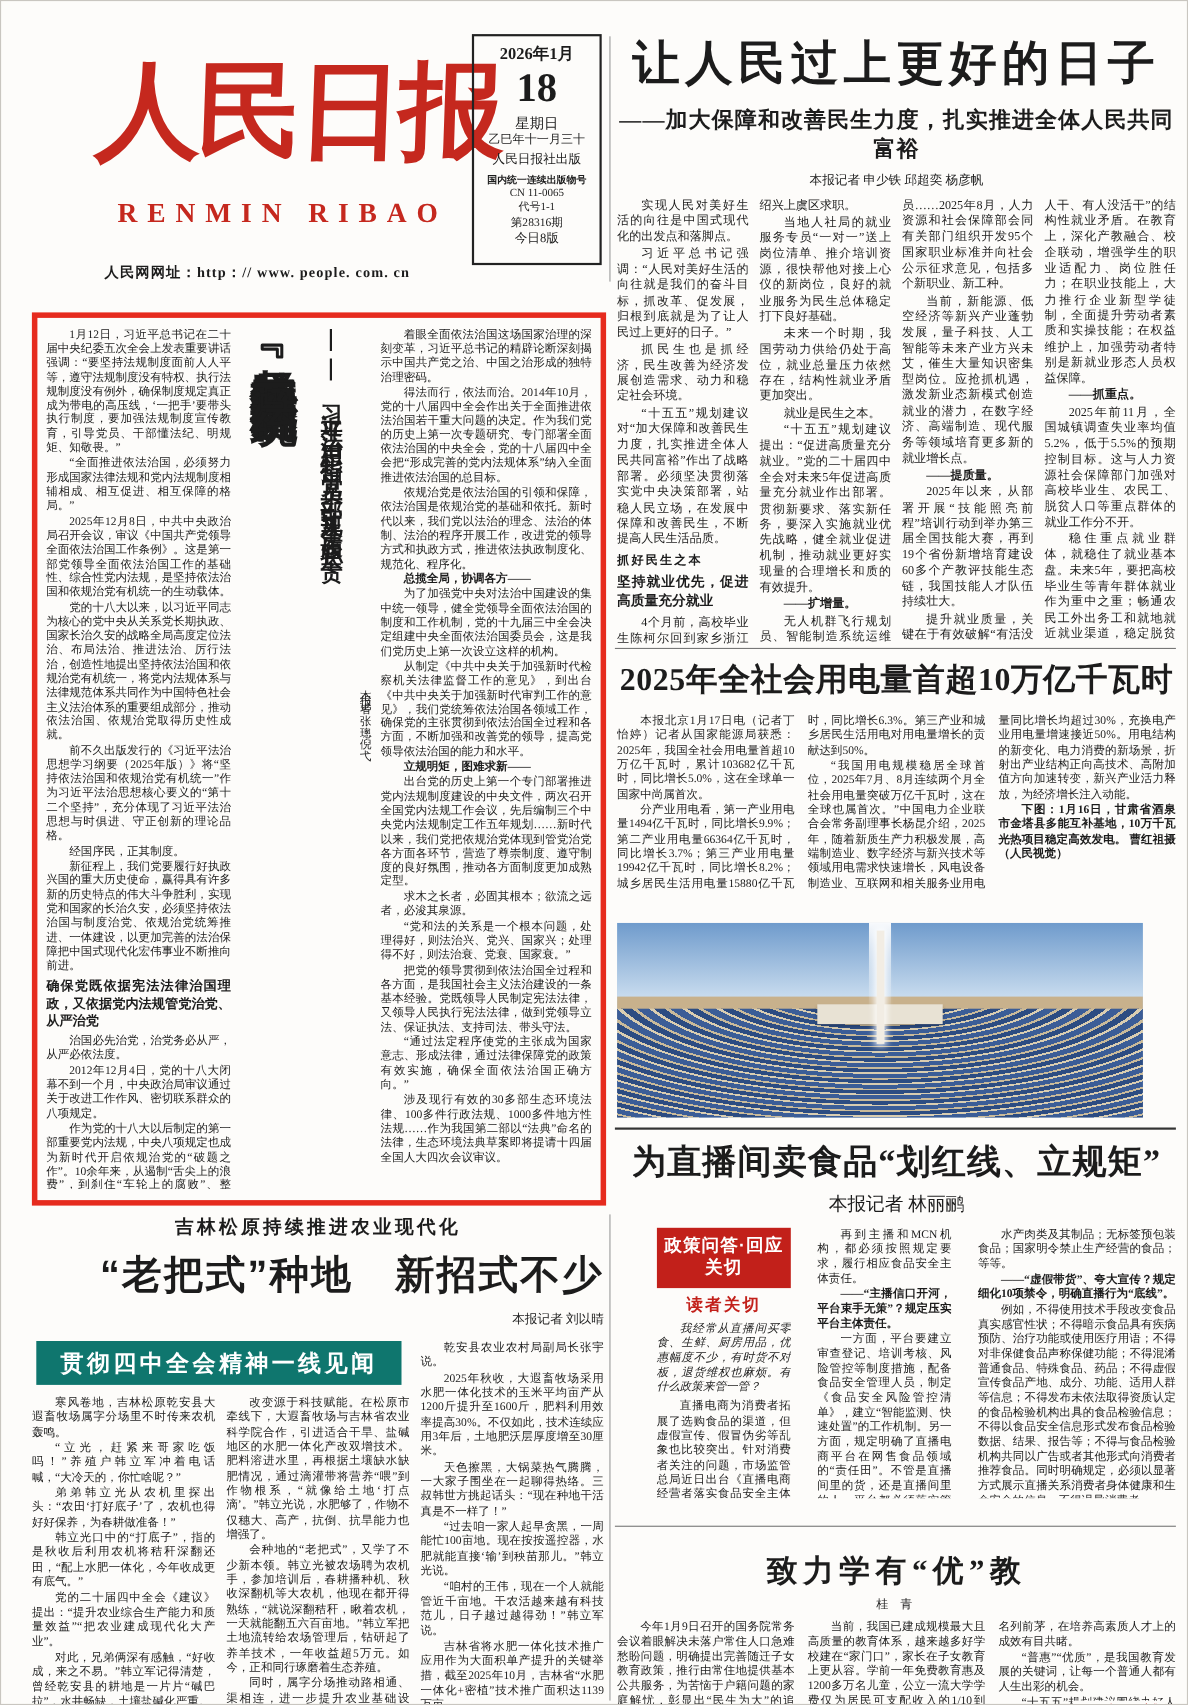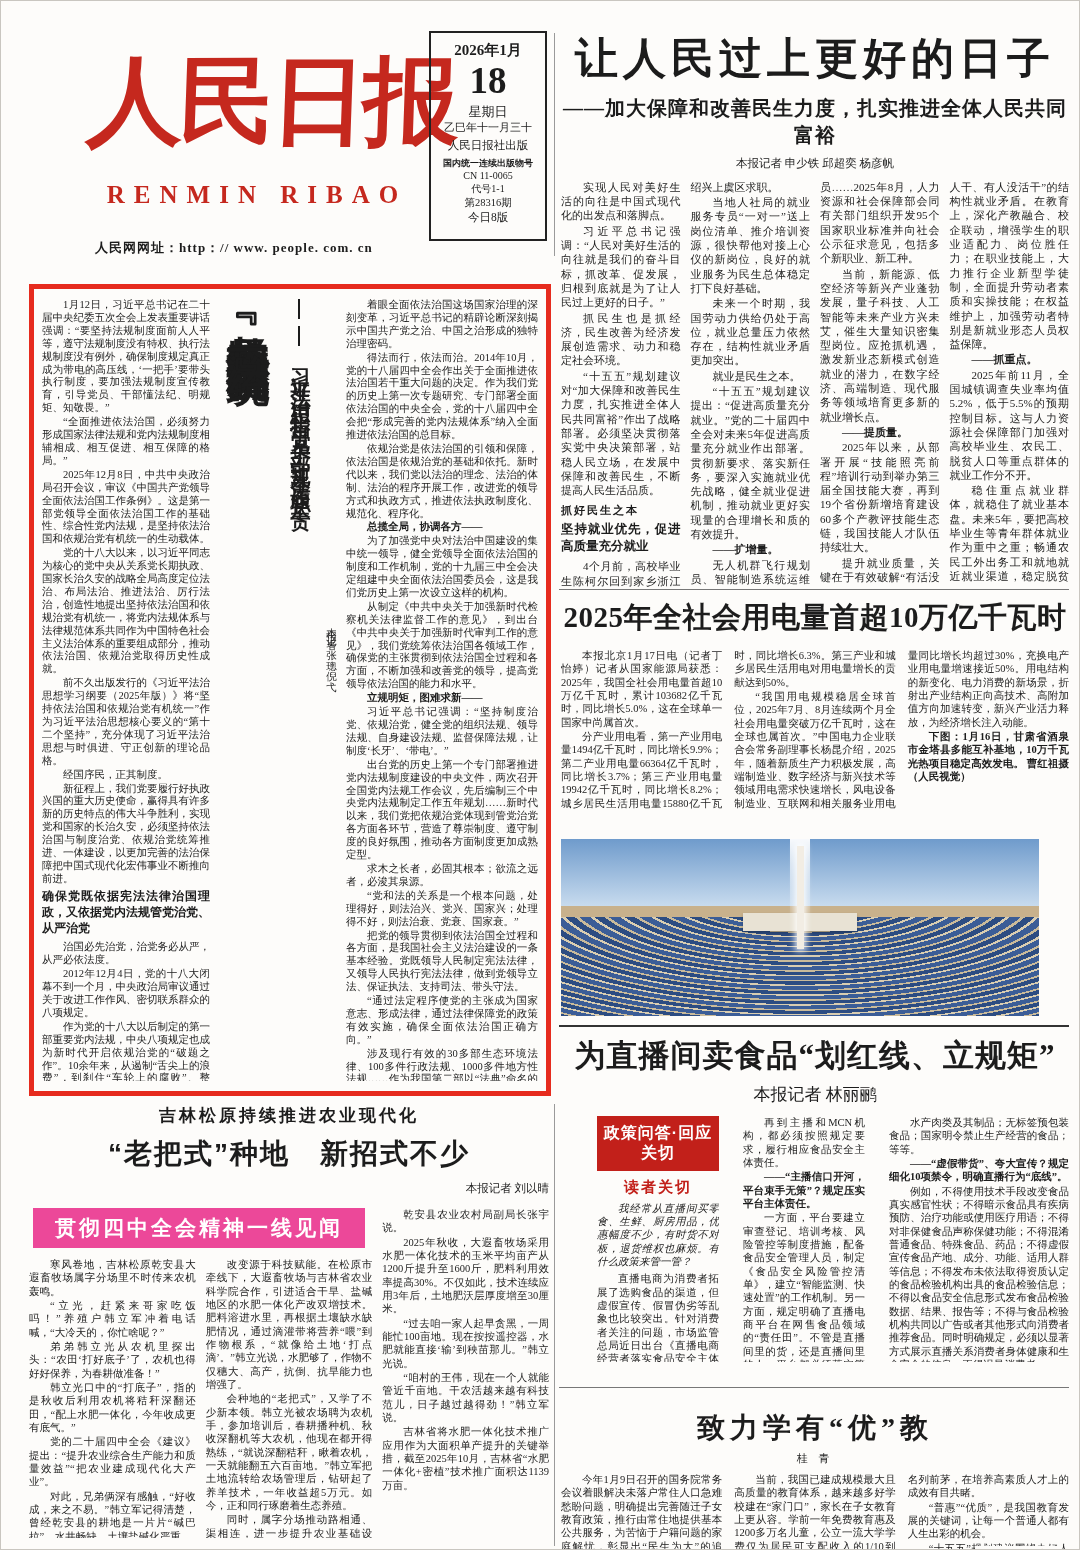--- a/index.html
+++ b/index.html
@@ -92,25 +92,25 @@
   .rb-c2{flex:1;}
   .rb-vhead{width:56px;writing-mode:vertical-rl;font-size:43px;font-weight:900;line-height:1.2;
             letter-spacing:2px;font-family:"Liberation Sans","DejaVu Sans",sans-serif;}
   .rb-vsub{width:33px;writing-mode:vertical-rl;font-size:20px;font-weight:bold;letter-spacing:7px;
            font-family:"Liberation Sans","DejaVu Sans",sans-serif;}
   .rb-vby{width:15px;writing-mode:vertical-rl;font-size:10.5px;letter-spacing:4px;padding-top:320px;color:#222;}
   .rb-col .sub{font-size:12px;}
   
   .farm-art{position:absolute;left:28px;top:1103px;width:520px;}
   .farm-kicker{font-size:17px;font-weight:bold;text-align:center;letter-spacing:3px;}
-  .farm-head{font-size:28px;font-weight:900;text-align:center;letter-spacing:2px;margin-top:8px;}
+  .farm-head{font-size:36px;font-weight:900;text-align:right;letter-spacing:2px;margin-top:8px;}
   .farm-byline{font-size:11.5px;text-align:right;margin-top:8px;}
   .farm-body{position:relative;display:flex;gap:10px;margin-top:12px;height:330px;overflow:hidden;}
   .farm-body .col{flex:1;font-size:10.5px;line-height:1.27;overflow:hidden;}
-  .farm-banner{position:absolute;left:4px;top:0;width:332px;height:40px;background:#ec4899;color:#fff;
+  .farm-banner{position:absolute;left:4px;top:0;width:332px;height:40px;background:#0f766e;color:#fff;
                display:flex;align-items:center;justify-content:center;font-weight:900;font-size:21px;
                letter-spacing:3px;font-family:"Liberation Sans","DejaVu Sans",sans-serif;}
   .farm-c1,.farm-c2{padding-top:50px;}
 </style>
 </head>
 <body>
 
 <div id="paper">
 
   <div class="logo">人民日报</div>
@@ -242,21 +242,20 @@
     <div class="rb-vsub">——习近平法治思想指引党员干部守规奉法履职尽责</div>
     <div class="rb-vby">本报记者 张 璁 倪 弋</div>
     <div class="rb-col rb-c2">
         <p>着眼全面依法治国这场国家治理的深刻变革，习近平总书记的精辟论断深刻揭示中国共产党之治、中国之治形成的独特治理密码。</p>
         <p>得法而行，依法而治。2014年10月，党的十八届四中全会作出关于全面推进依法治国若干重大问题的决定。作为我们党的历史上第一次专题研究、专门部署全面依法治国的中央全会，党的十八届四中全会把“形成完善的党内法规体系”纳入全面推进依法治国的总目标。</p>
         <p>依规治党是依法治国的引领和保障，依法治国是依规治党的基础和依托。新时代以来，我们党以法治的理念、法治的体制、法治的程序开展工作，改进党的领导方式和执政方式，推进依法执政制度化、规范化、程序化。</p>
         <p class="lead">总揽全局，协调各方——</p>
         <p>为了加强党中央对法治中国建设的集中统一领导，健全党领导全面依法治国的制度和工作机制，党的十九届三中全会决定组建中央全面依法治国委员会，这是我们党历史上第一次设立这样的机构。</p>
         <p>从制定《中共中央关于加强新时代检察机关法律监督工作的意见》，到出台《中共中央关于加强新时代审判工作的意见》，我们党统筹依法治国各领域工作，确保党的主张贯彻到依法治国全过程和各方面，不断加强和改善党的领导，提高党领导依法治国的能力和水平。</p>
         <p class="lead">立规明矩，图难求新——</p>
-        <p>习近平总书记强调：“坚持制度治党、依规治党，健全党的组织法规、领导法规、自身建设法规、监督保障法规，让制度‘长牙’、‘带电’。”</p>
         <p>出台党的历史上第一个专门部署推进党内法规制度建设的中央文件，两次召开全国党内法规工作会议，先后编制三个中央党内法规制定工作五年规划……新时代以来，我们党把依规治党体现到管党治党各方面各环节，营造了尊崇制度、遵守制度的良好氛围，推动各方面制度更加成熟定型。</p>
         <p>求木之长者，必固其根本；欲流之远者，必浚其泉源。</p>
         <p>“党和法的关系是一个根本问题，处理得好，则法治兴、党兴、国家兴；处理得不好，则法治衰、党衰、国家衰。”</p>
         <p>把党的领导贯彻到依法治国全过程和各方面，是我国社会主义法治建设的一条基本经验。党既领导人民制定宪法法律，又领导人民执行宪法法律，做到党领导立法、保证执法、支持司法、带头守法。</p>
         <p>“通过法定程序使党的主张成为国家意志、形成法律，通过法律保障党的政策有效实施，确保全面依法治国正确方向。”</p>
         <p>涉及现行有效的30多部生态环境法律、100多件行政法规、1000多件地方性法规……作为我国第二部以“法典”命名的法律，生态环境法典草案即将提请十四届全国人大四次会议审议。</p>
       </div>
   </div>
 
   <div class="farm-art">
@@ -274,20 +273,21 @@
           <p>对此，兄弟俩深有感触，“好收成，来之不易。”韩立军记得清楚，曾经乾安县的耕地是一片片“碱巴拉”，水井畅缺，土壤盐碱化严重。</p>
         </div>
       <div class="col farm-c2">
           <p>改变源于科技赋能。在松原市牵线下，大遐畜牧场与吉林省农业科学院合作，引进适合干旱、盐碱地区的水肥一体化产改双增技术。肥料溶进水里，再根据土壤缺水缺肥情况，通过滴灌带将营养“喂”到作物根系，“就像给土地‘打点滴’。”韩立光说，水肥够了，作物不仅穗大、高产，抗倒、抗旱能力也增强了。</p>
           <p>会种地的“老把式”，又学了不少新本领。韩立光被农场聘为农机手，参加培训后，春耕播种机、秋收深翻机等大农机，他现在都开得熟练，“就说深翻秸秆，瞅着农机，一天就能翻五六百亩地。”韩立军把土地流转给农场管理后，钻研起了养羊技术，一年收益超5万元。如今，正和同行琢磨着生态养殖。</p>
           <p>同时，属字分场推动路相通、渠相连，进一步提升农业基础设施，“基础牢，‘筋骨’硬，新技术才能扎下根。”</p>
         </div>
       <div class="col farm-c3">
           <p>乾安县农业农村局副局长张宇说。</p>
           <p>2025年秋收，大遐畜牧场采用水肥一体化技术的玉米平均亩产从1200斤提升至1600斤，肥料利用效率提高30%。不仅如此，技术连续应用3年后，土地肥沃层厚度增至30厘米。</p>
+          <p>天色擦黑，大锅菜热气腾腾，一大家子围坐在一起聊得热络。三叔韩世方挑起话头：“现在种地干活真是不一样了！”</p>
           <p>“过去咱一家人起早贪黑，一周能忙100亩地。现在按按遥控器，水肥就能直接‘输’到秧苗那儿。”韩立光说。</p>
           <p>“咱村的王伟，现在一个人就能管近千亩地。干农活越来越有科技范儿，日子越过越得劲！”韩立军说。</p>
           <p>吉林省将水肥一体化技术推广应用作为大面积单产提升的关键举措，截至2025年10月，吉林省“水肥一体化+密植”技术推广面积达1139万亩。</p>
         </div>
     </div>
   </div>
 
 </div>
 
 </body></html>

